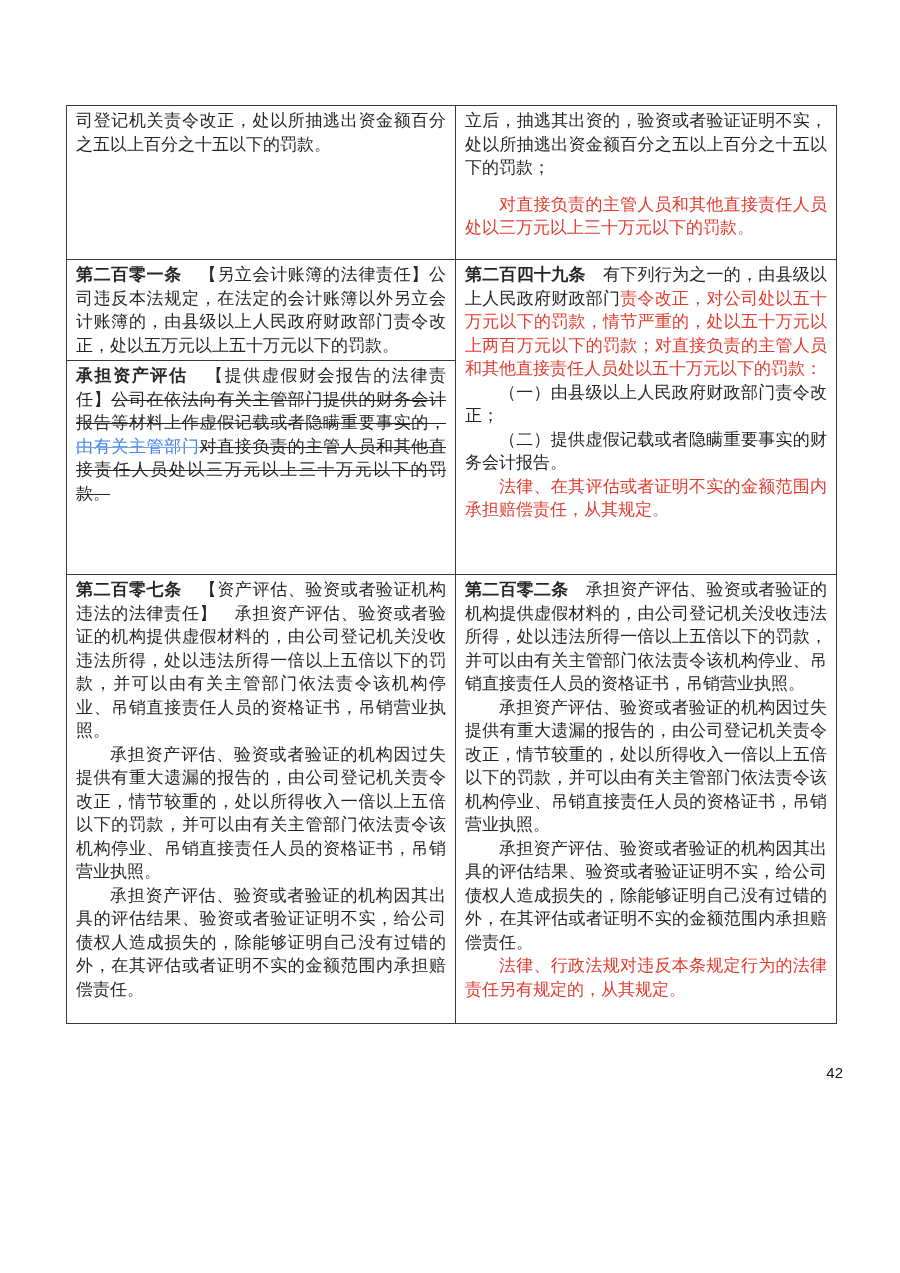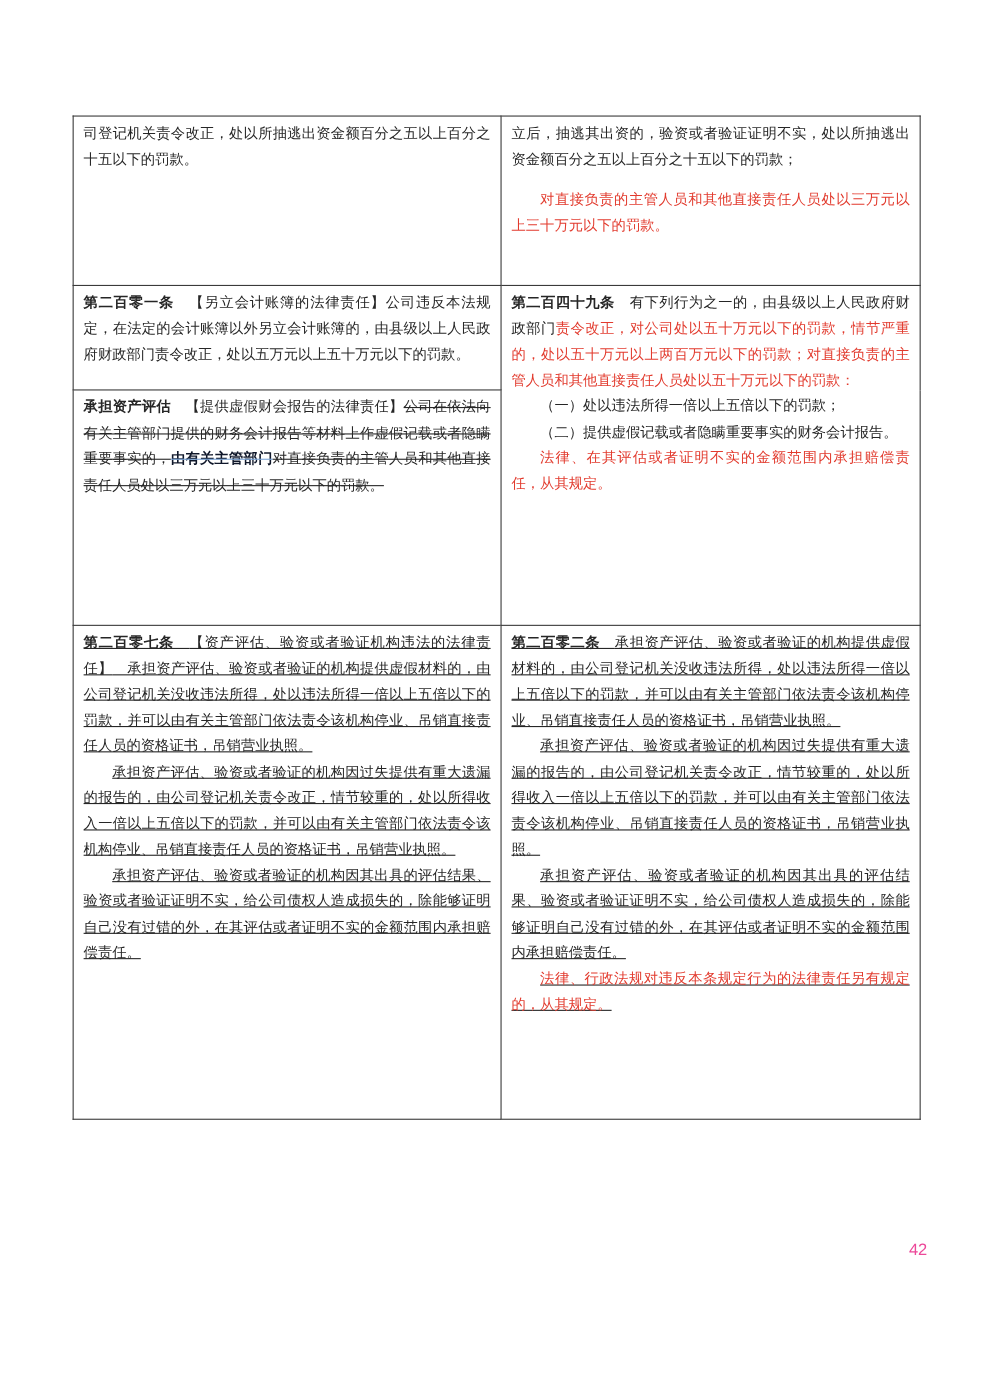--- a/index.html
+++ b/index.html
@@ -21,46 +21,46 @@
     left: 66px;
     top: 105px;
     width: 770px;
     border-collapse: collapse;
     table-layout: fixed;
   }
   table.law-table td {
     border: 1px solid #3a3a3a;
     vertical-align: top;
     padding: 3px 9px 3px 9px;
-    font-size: 13px;
+    font-size: 17px;
     line-height: 23.5px;
     text-align: justify;
   }
   col.c-left  { width: 389px; }
   col.c-right { width: 381px; }
   tr.r1 td { height: 147px; }
   tr.r2 td.h-a { height: 88px; margin-left: 24px; }
   tr.r3 td.h-b { height: 207px; }
-  tr.r4 td { height: 442px; text-decoration: underline; }
+  tr.r4 td { height: 442px; }
   p { margin: 0; }
   p.indent { text-indent: 2em; }
   p.noindent { text-indent: 0; }
   p.gap { margin-top: 13px; }
   .bold { font-weight: bold; }
   .red { color: #e23b2e; }
-  .blue { color: #0f172a; font-weight: bold; }
+  .blue { color: #3b82f6; }
   .strike { text-decoration: line-through; text-decoration-thickness: 1px; }
   .strike.blue { text-decoration-color: #7aa5d8; }
   .page-number {
     position: absolute;
     right: 57px;
-    top: 1128px;
+    top: 1064px;
     font-family: "Liberation Sans", "DejaVu Sans", sans-serif;
     font-size: 15px;
-    color: #ec4899;
+    color: #0f172a;
   }
 </style>
 </head>
 <body>
 
 <div class="page">
 
   <table class="law-table">
     <colgroup>
       <col class="c-left">
@@ -76,21 +76,21 @@
           <p class="indent red gap">对直接负责的主管人员和其他直接责任人员处以三万元以上三十万元以下的罚款。</p>
         </td>
       </tr>
 
       <tr class="r2">
         <td class="h-a">
           <p class="noindent"><span class="bold">第二百零一条　</span><span>【另立会计账簿的法律责任】公司违反本法规定，在法定的会计账簿以外另立会计账簿的，由县级以上人民政府财政部门责令改正，处以五万元以上五十万元以下的罚款。</span></p>
         </td>
         <td rowspan="2">
           <p class="noindent"><span class="bold">第二百四十九条　</span><span>有下列行为之一的，由县级以上人民政府财政部门</span><span class="red">责令改正，对公司处以五十万元以下的罚款，情节严重的，处以五十万元以上两百万元以下的罚款；对直接负责的主管人员和其他直接责任人员处以五十万元以下的罚款：</span></p>
-          <p class="indent">（一）处以违法所得一倍以上五倍以下的罚款；</p>
+          <p class="indent">（一）由县级以上人民政府财政部门责令改正；</p>
           <p class="indent">（二）提供虚假记载或者隐瞒重要事实的财务会计报告。</p>
           <p class="indent red">法律、在其评估或者证明不实的金额范围内承担赔偿责任，从其规定。</p>
         </td>
       </tr>
 
       <tr class="r3">
         <td class="h-b">
           <p class="noindent"><span class="bold">承担资产评估　</span><span>【提供虚假财会报告的法律责任】</span><span class="strike">公司在依法向有关主管部门提供的财务会计报告等材料上作虚假记载或者隐瞒重要事实的，</span><span class="strike blue">由有关主管部门</span><span class="strike">对直接负责的主管人员和其他直接责任人员处以三万元以上三十万元以下的罚款。</span></p>
         </td>
       </tr>

